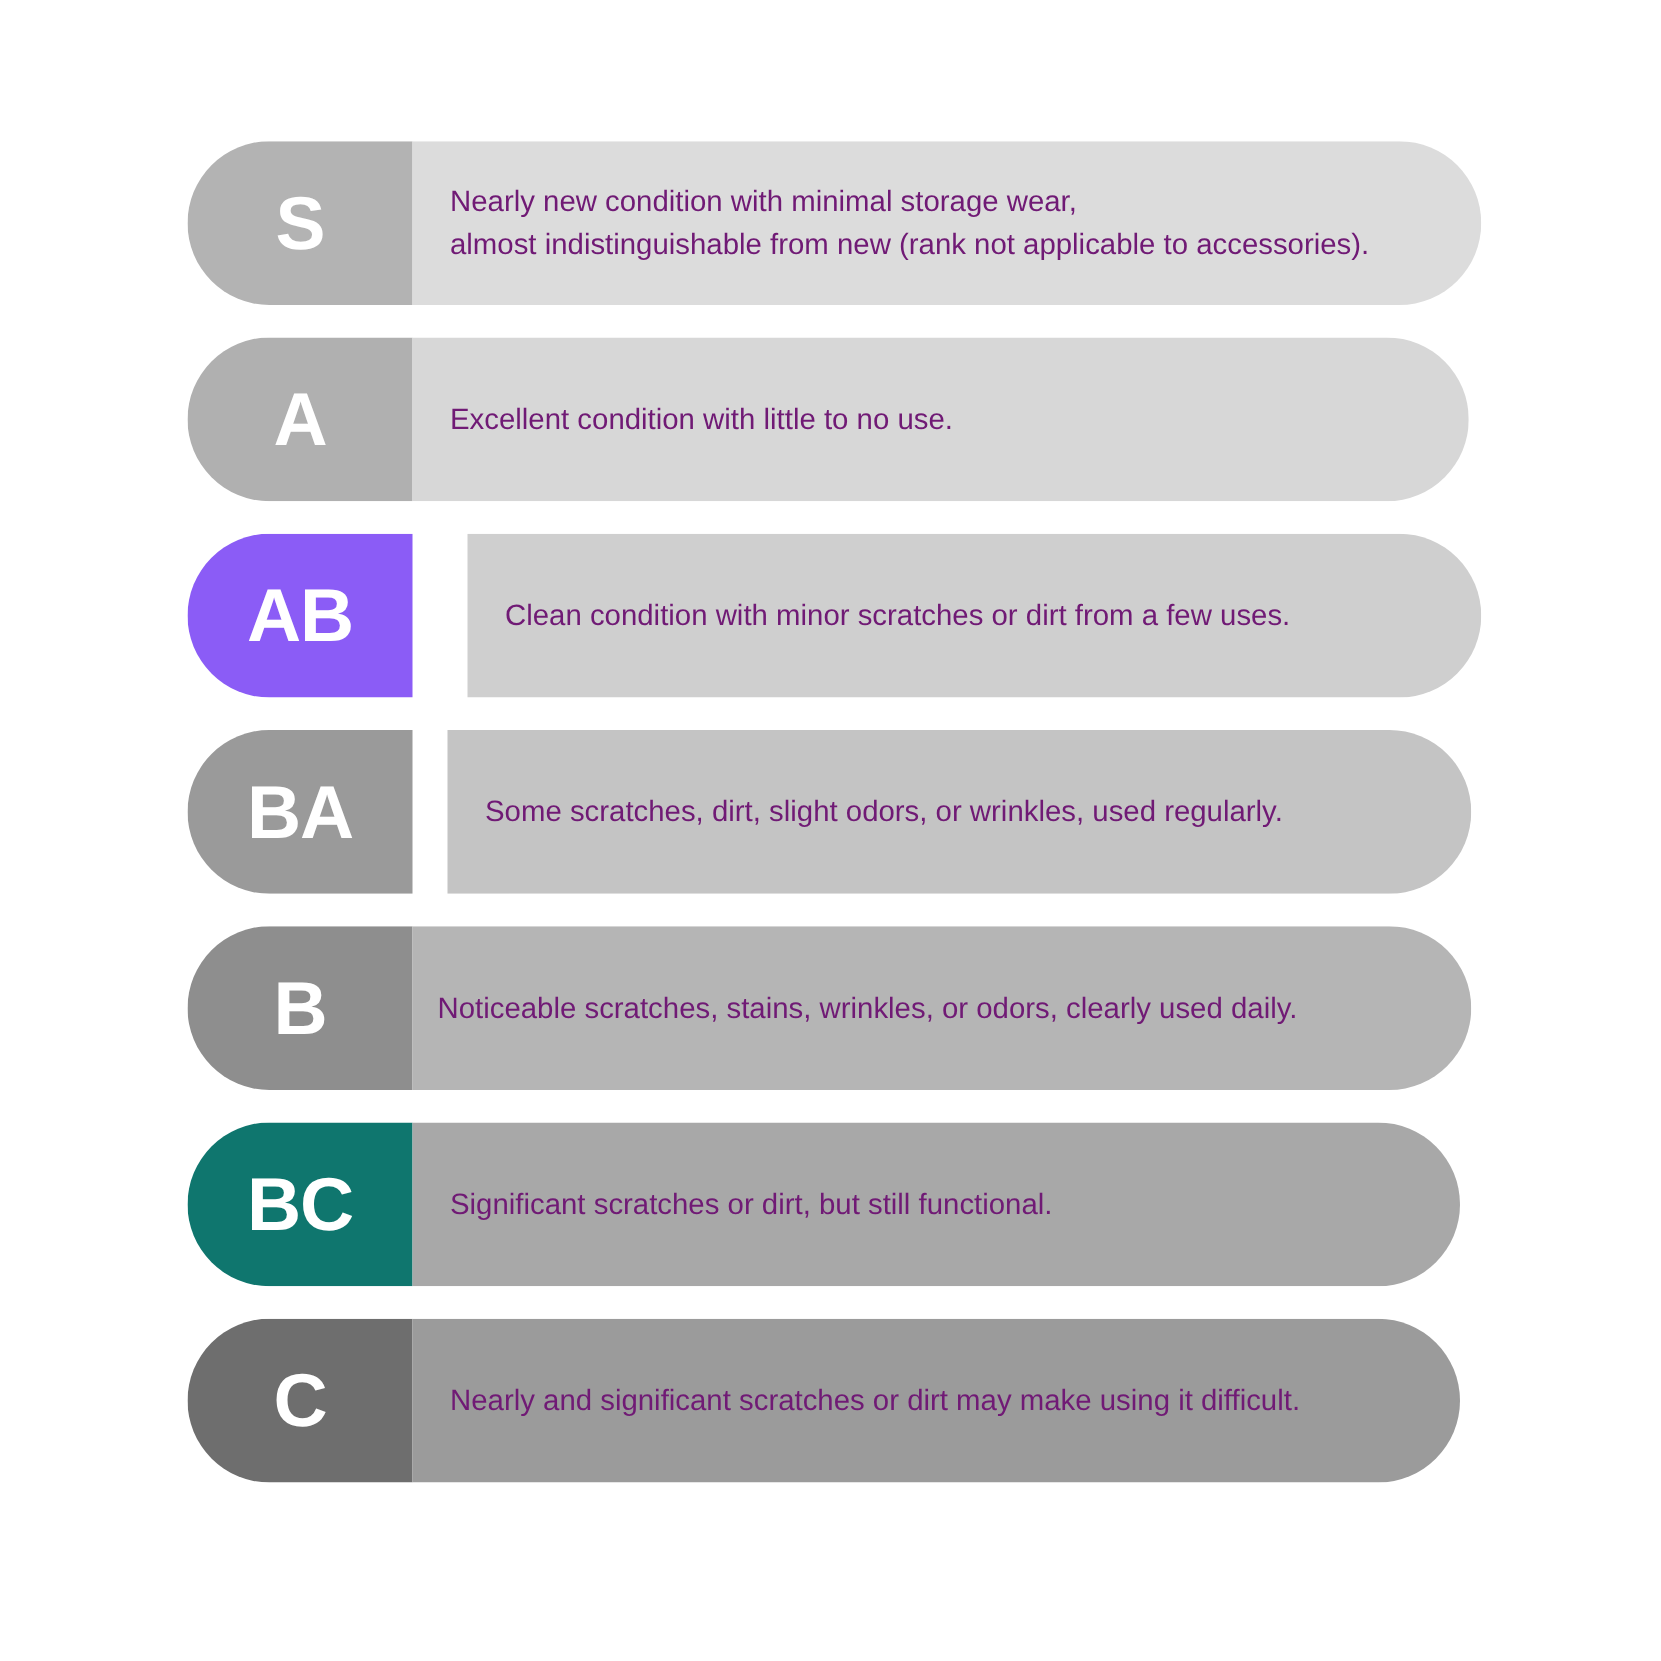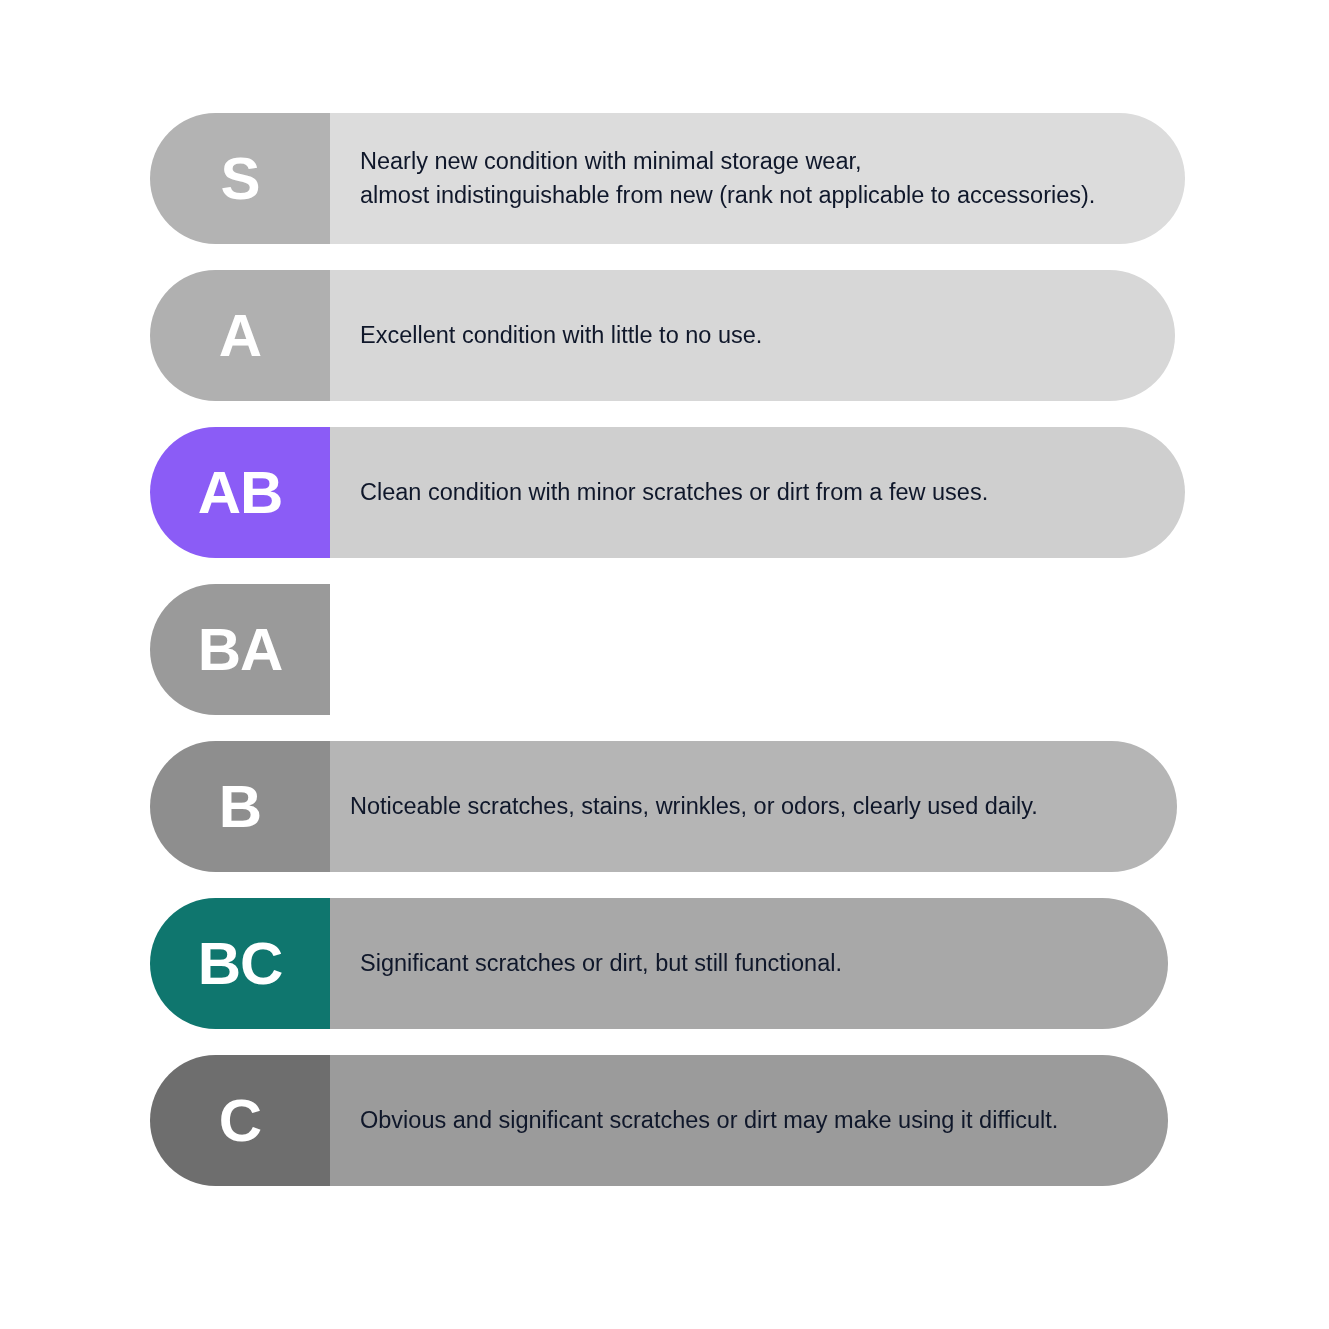--- a/index.html
+++ b/index.html
@@ -54,21 +54,21 @@
     display: flex;
     align-items: center;
     padding-left: 30px;
     padding-right: 30px;
     box-sizing: border-box;
   }
   .rank-desc p {
     margin: 0;
     font-size: 23.5px;
     line-height: 1.42;
-    color: #0f172a;
+    color: #701a75;
     font-family: "Liberation Sans", sans-serif;
     white-space: pre-line;
   }
   
   .w-1 { width: 1035px; }
   .w-2 { width: 1025px; }
   .w-3 { width: 1035px; }
   .w-4 { width: 1027px; gap: 28px; }
   .w-5 { width: 1027px; }
   .w-6 { width: 1018px; }
@@ -90,44 +90,47 @@
 
     <div class="rank-row w-2">
       <div class="rank-badge" style="background: rgb(176, 176, 176);">A</div>
       <div class="rank-desc" style="background: rgb(215, 215, 215);">
         <p>Excellent condition with little to no use.</p>
       </div>
     </div>
 
     <div class="rank-row w-3">
       <div class="rank-badge" style="background: #8b5cf6;">AB</div>
-      <div class="rank-desc" style="background: rgb(207, 207, 207);">
+      <div class="rank-desc" style="background: rgb(207, 207, 207); margin-left: 44px;">
         <p>Clean condition with minor scratches or dirt from a few uses.</p>
       </div>
     </div>
 
     <div class="rank-row w-4">
       <div class="rank-badge" style="background: rgb(154, 154, 154);">BA</div>
+      <div class="rank-desc" style="background: rgb(196, 196, 196);">
+        <p>Some scratches, dirt, slight odors, or wrinkles, used regularly.</p>
+      </div>
     </div>
 
     <div class="rank-row w-5">
       <div class="rank-badge" style="background: rgb(142, 142, 142);">B</div>
       <div class="rank-desc" style="background: rgb(181, 181, 181); padding-left: 20px;">
         <p>Noticeable scratches, stains, wrinkles, or odors, clearly used daily.</p>
       </div>
     </div>
 
     <div class="rank-row w-6">
       <div class="rank-badge" style="background: #0f766e;">BC</div>
       <div class="rank-desc" style="background: rgb(168, 168, 168);">
         <p>Significant scratches or dirt, but still functional.</p>
       </div>
     </div>
 
     <div class="rank-row w-7">
       <div class="rank-badge" style="background: rgb(110, 110, 110);">C</div>
       <div class="rank-desc" style="background: rgb(155, 155, 155);">
-        <p>Obvious and significant scratches or dirt may make using it difficult.</p>
+        <p>Nearly and significant scratches or dirt may make using it difficult.</p>
       </div>
     </div>
 
   </div>
 </div>
 
 </body></html>

